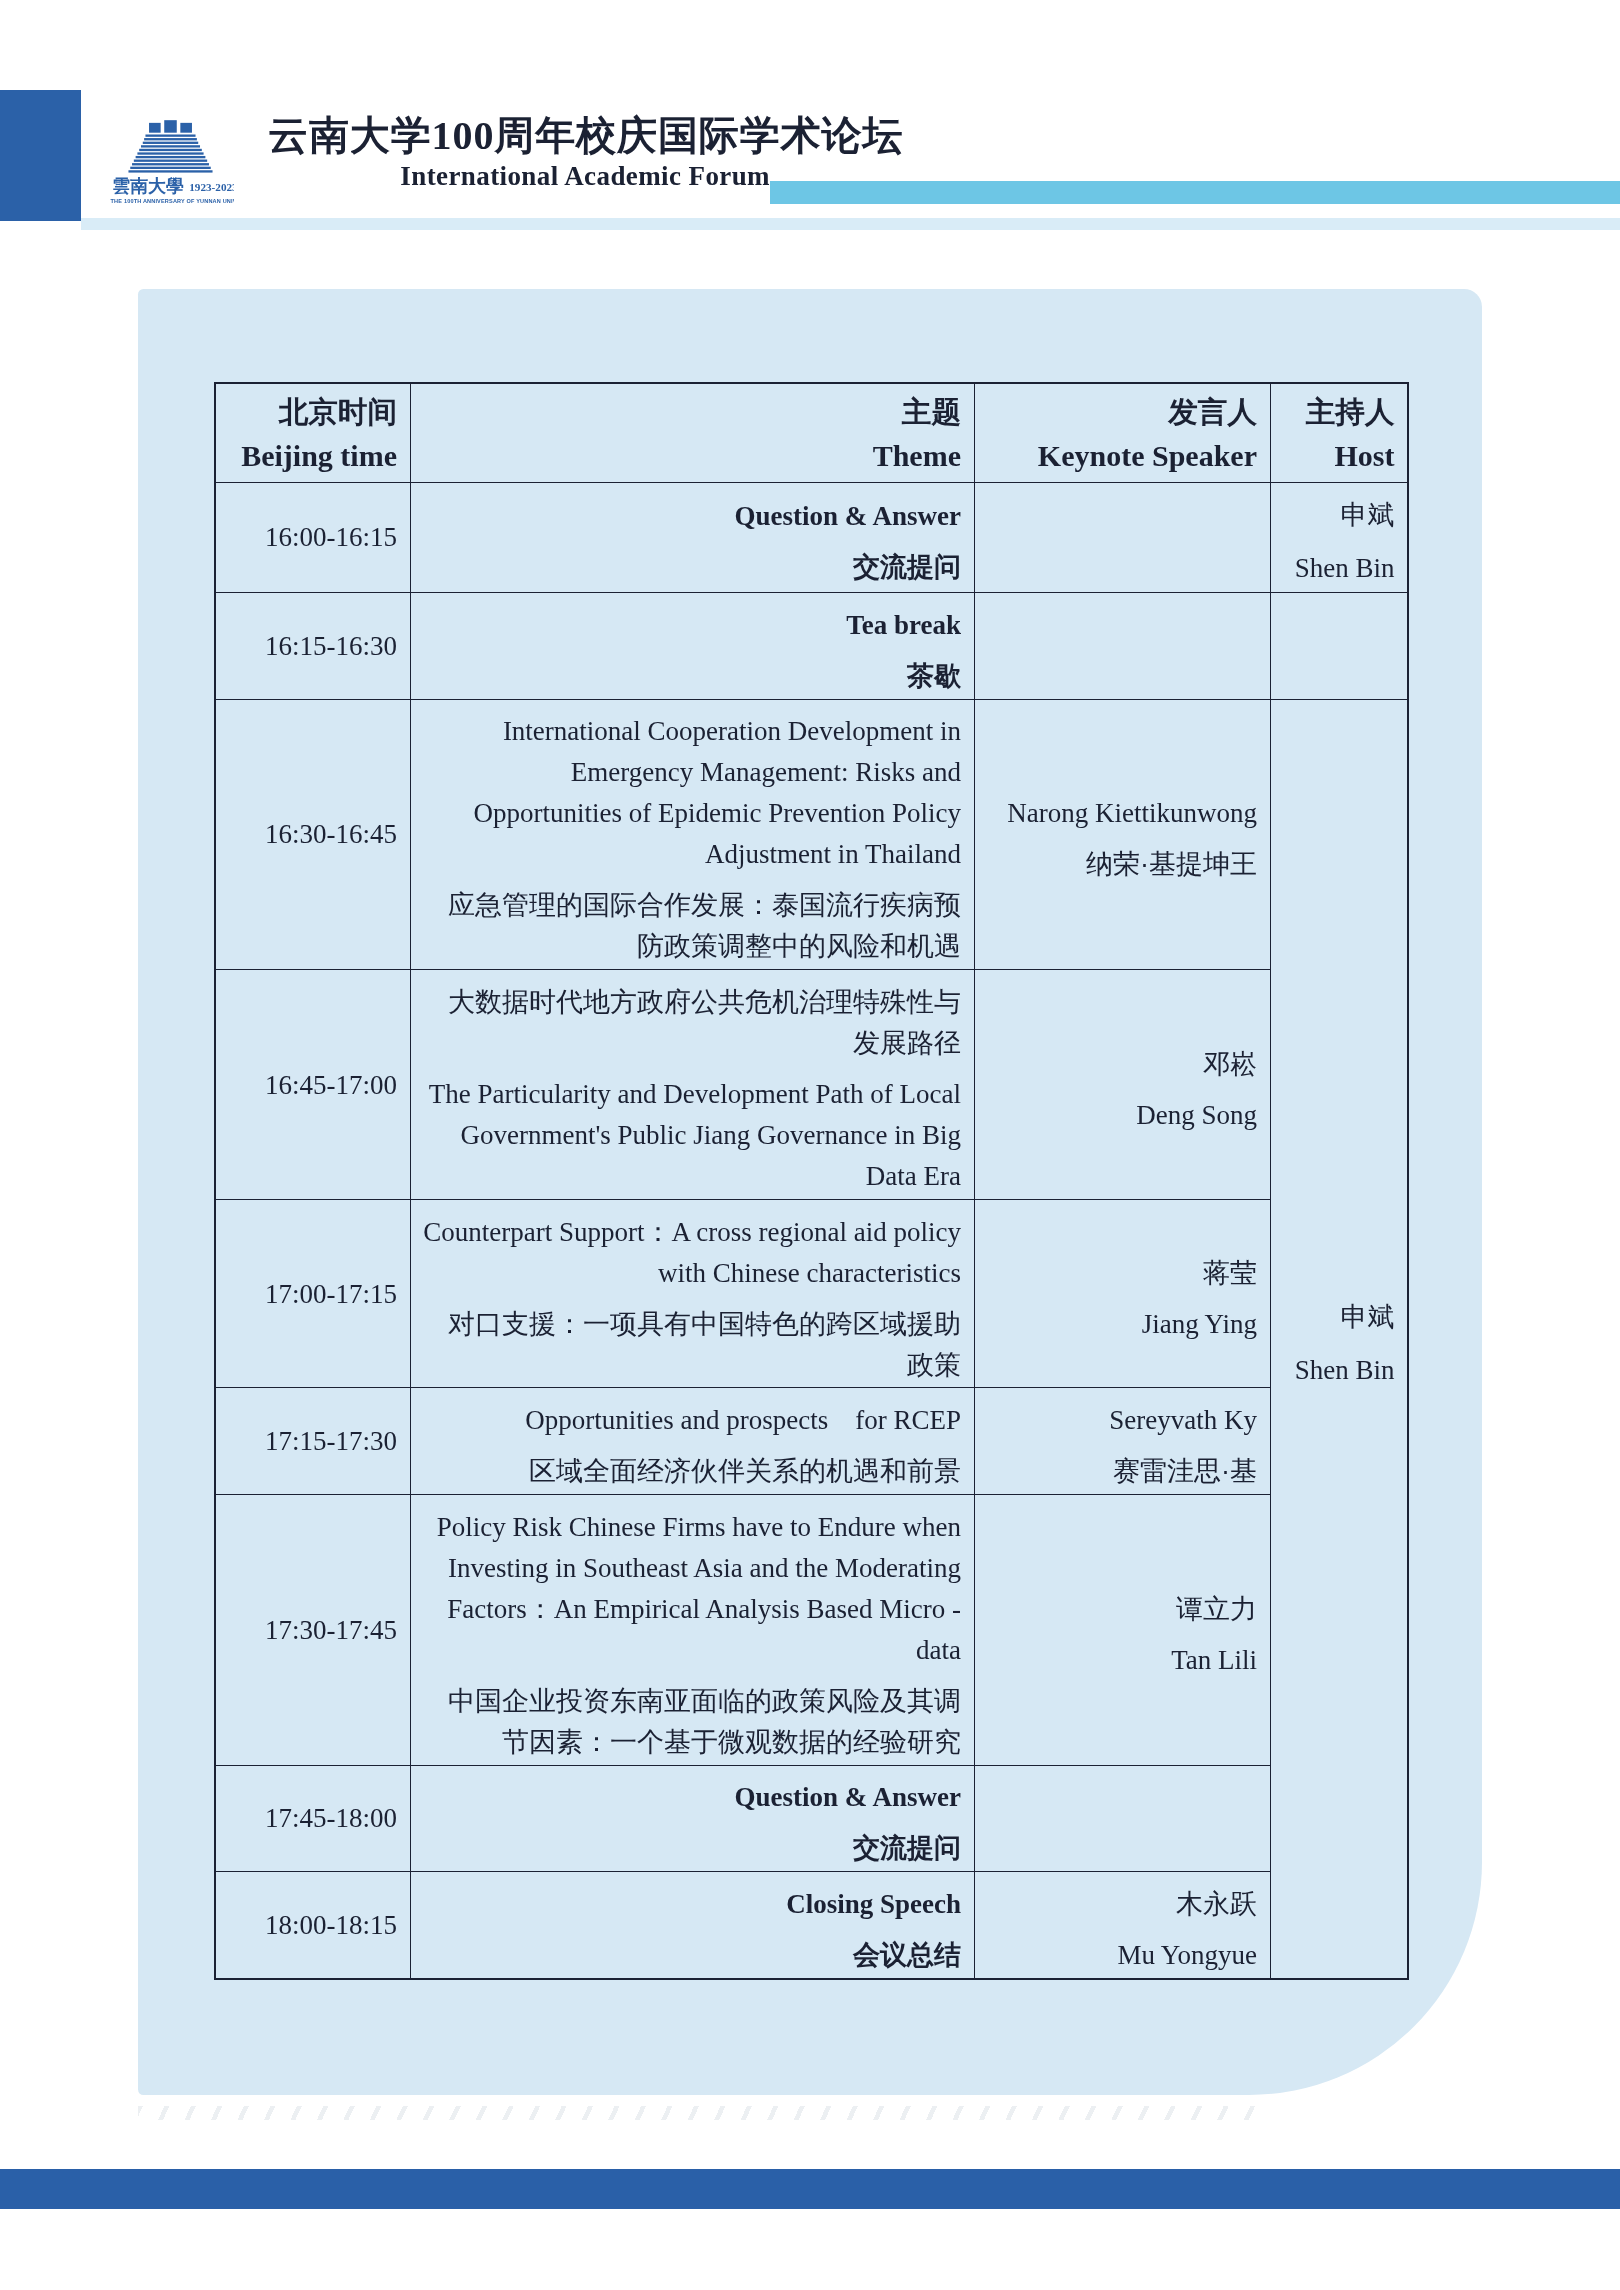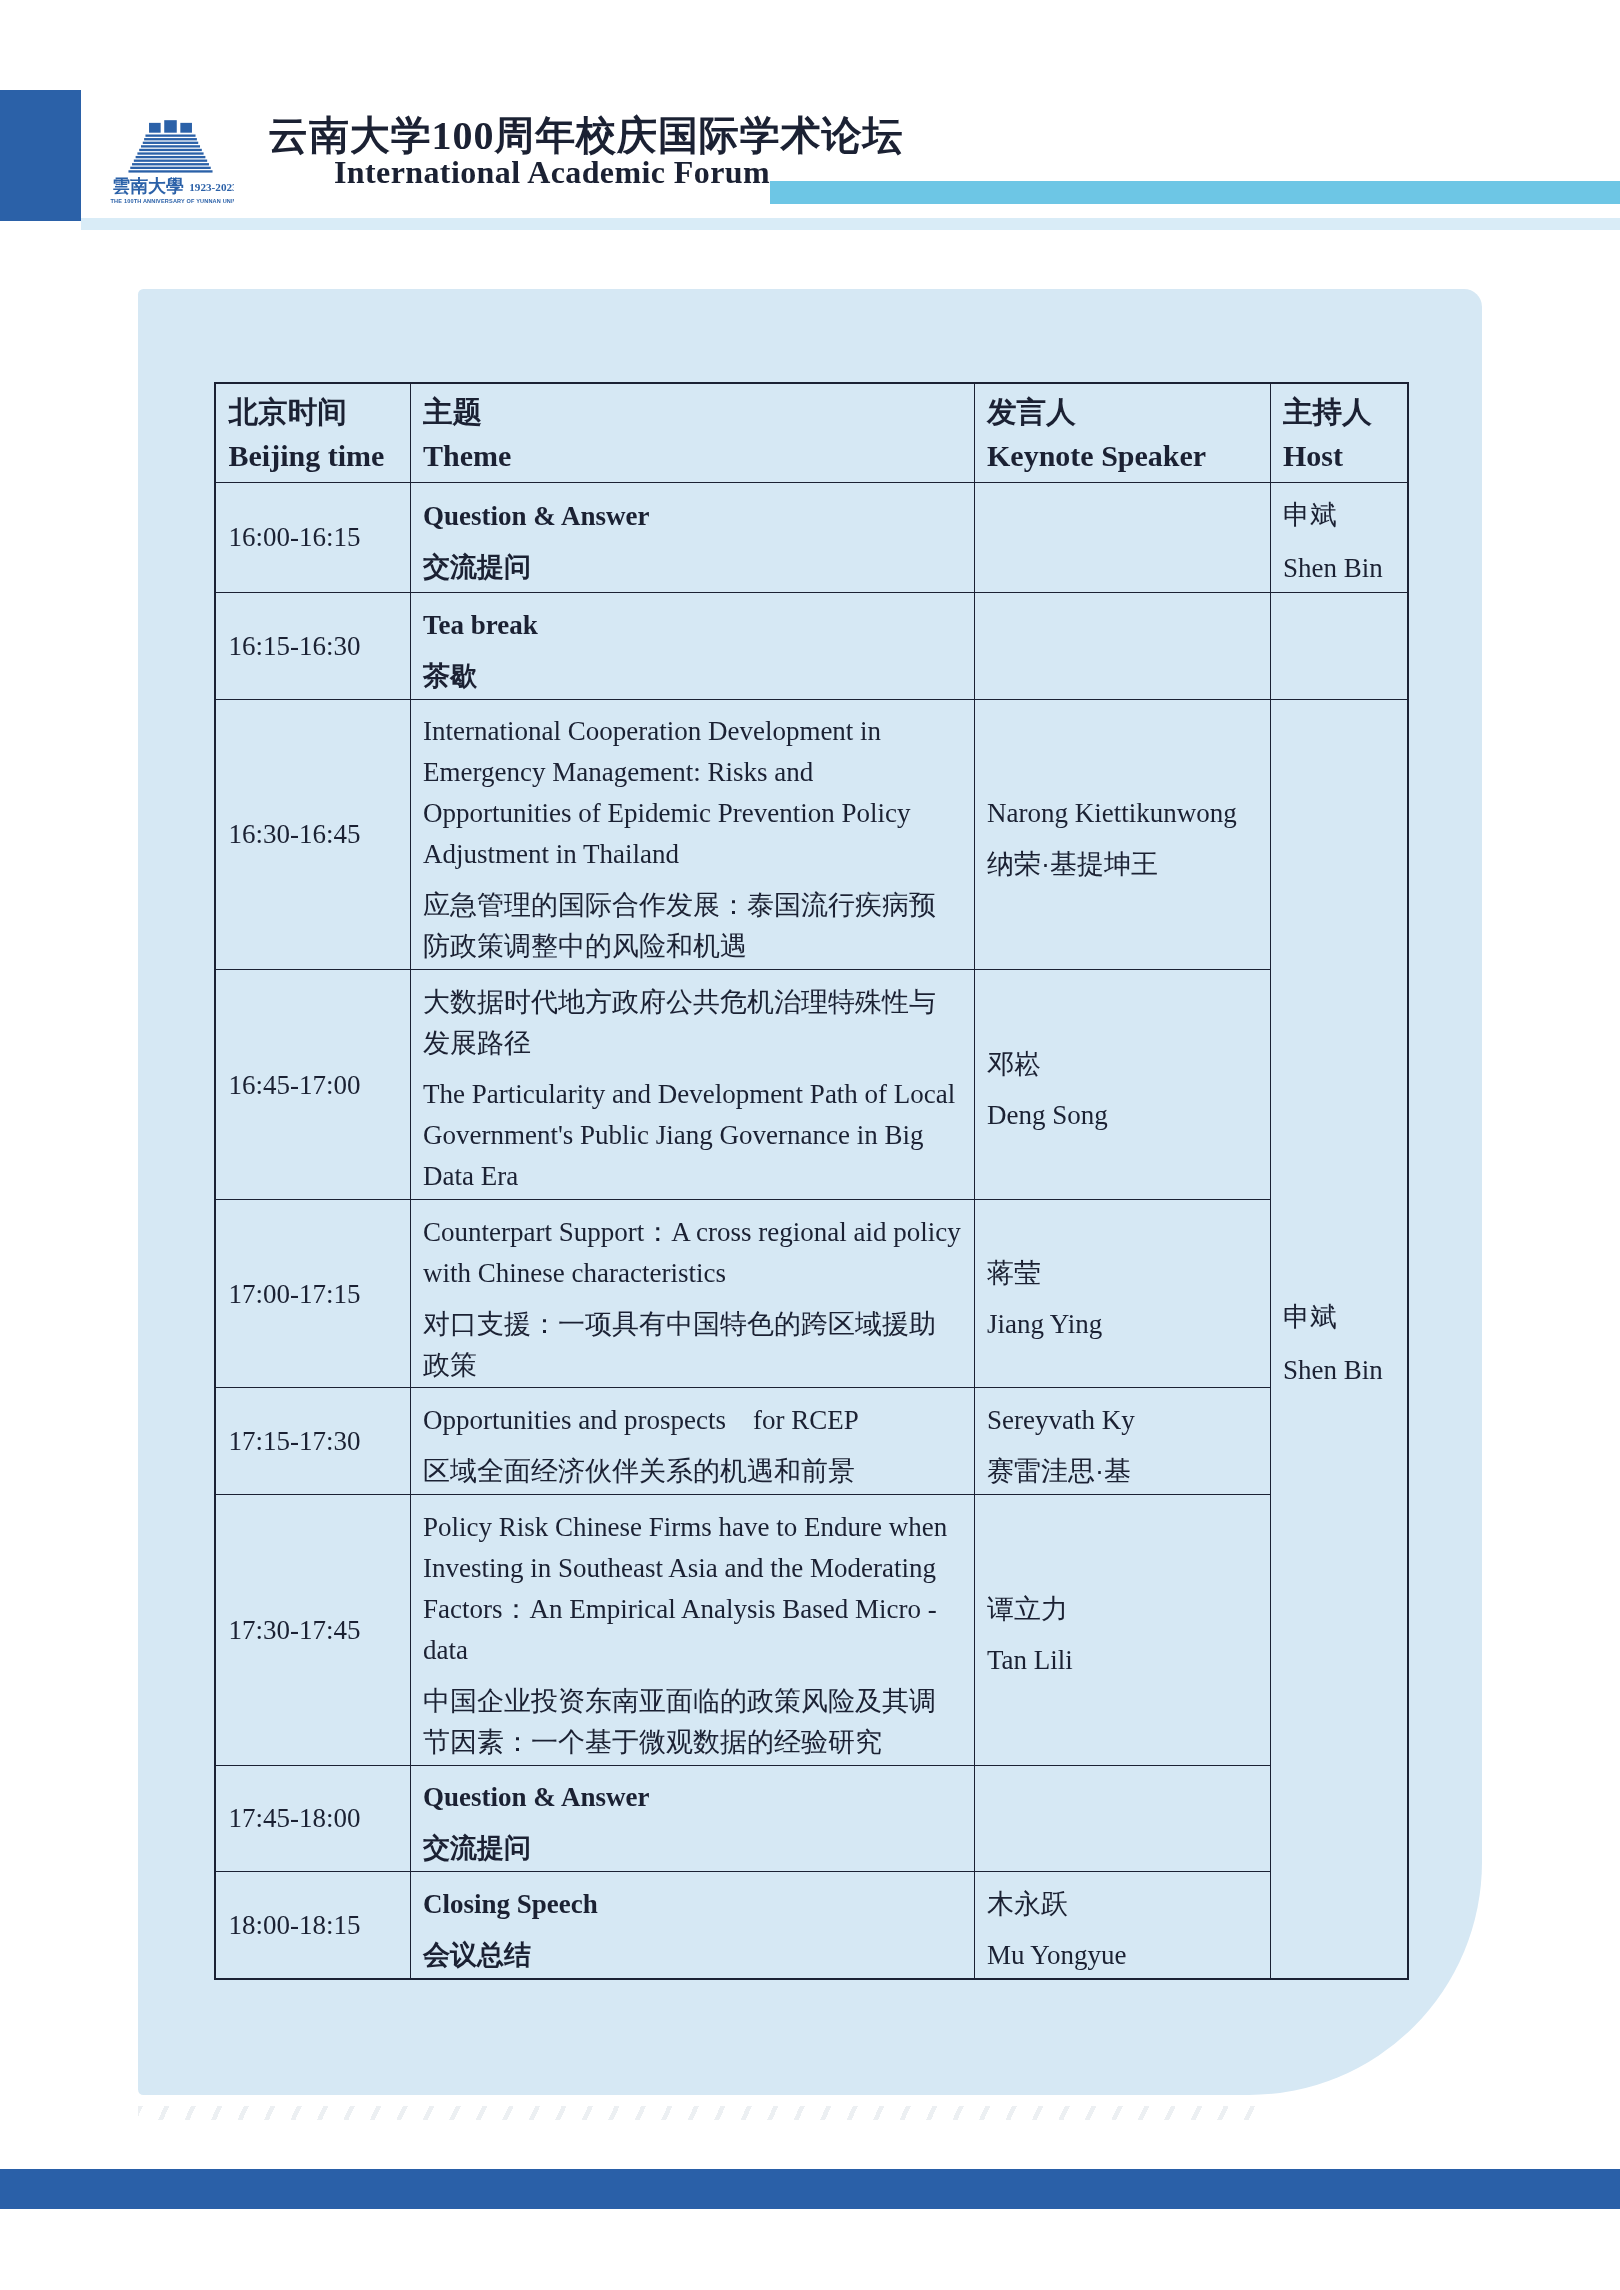--- a/index.html
+++ b/index.html
@@ -6,36 +6,36 @@
   body{width:1620px;height:2291px;position:relative;overflow:hidden;
        font-family:"Liberation Serif", serif;color:#1b2133;}
   .abs{position:absolute;}
 
   
   #corner-block{left:0;top:90px;width:81px;height:131px;background:#2b61a8;}
   #logo{left:107px;top:119px;width:127px;height:90px;}
   #title-block{left:268px;top:116px;width:502px;text-align:right;line-height:1;}
   .title-zh{font-size:40px;font-weight:bold;letter-spacing:0.9px;
             font-family:"Liberation Serif", serif;white-space:nowrap;}
-  .title-en1{font-size:32px;font-weight:bold;margin-top:0;letter-spacing:0.4px;}
+  .title-en1{font-size:27px;font-weight:bold;margin-top:7px;letter-spacing:0.4px;}
   .title-en2{font-size:32px;font-weight:bold;margin-top:6.3px;white-space:nowrap;}
   .title-en2 sup{font-size:18px;}
   #sky-bar{left:770px;top:181px;width:850px;height:23px;background:#6dc6e5;}
   #light-band{left:81px;top:218px;width:1539px;height:11.6px;background:#d9ecf7;}
 
   
   #panel{left:138px;top:289px;width:1344px;height:1806px;background:#d6e8f4;
          border-radius:5.4px 18px 233px 5.4px;}
 
   
   #schedule{position:absolute;left:76px;top:93px;width:1193px;
             border-collapse:collapse;table-layout:fixed;
             border:2.7px solid #1b2133;}
   #schedule td,#schedule th{border:1.8px solid #1b2133;vertical-align:middle;
-            text-align:left;padding:1.8px 12.5px;overflow:hidden;}
+            text-align:right;padding:1.8px 12.5px;overflow:hidden;}
   #schedule th{font-weight:bold;}
   .zh{font-family:"Liberation Sans", sans-serif;}
   .en{font-family:"Liberation Serif", serif;}
   .line{display:block;margin-top:10px;}
   .head-zh{display:block;font-size:29.6px;font-weight:bold;line-height:45px;
            font-family:"Liberation Sans", sans-serif;}
   .head-en{display:block;font-size:30px;font-weight:bold;line-height:43px;}
   .c-time{font-size:27px;line-height:36px;}
   .c-theme .line{font-size:27px;line-height:41px;}
   .c-speaker .line{font-size:27px;line-height:41px;}

